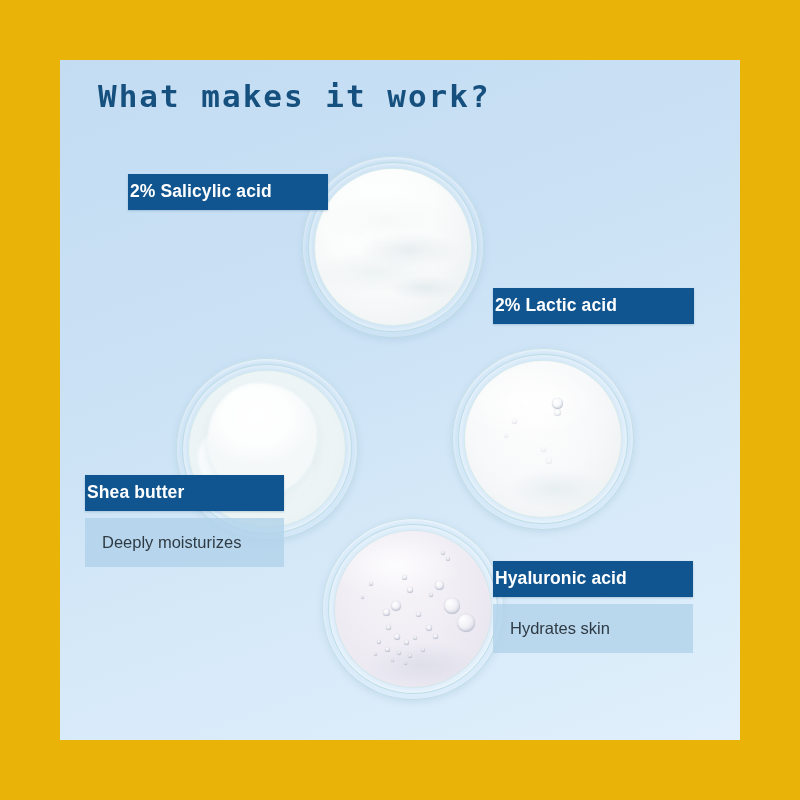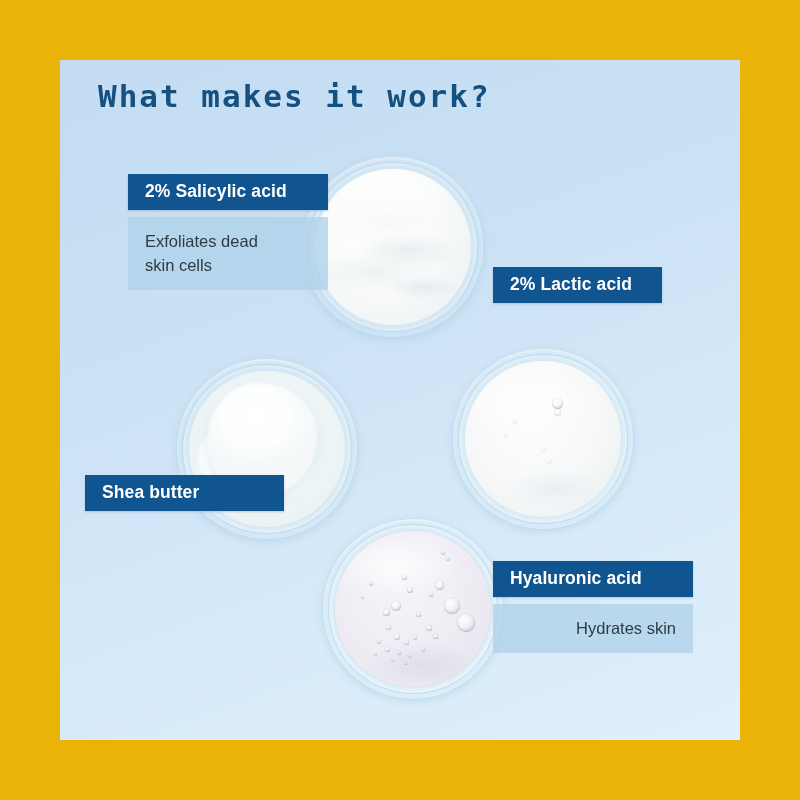--- a/index.html
+++ b/index.html
@@ -152,49 +152,49 @@
   }
 
   
   .label-group{ position:absolute; }
   .tag{
     background:#10558f;
     color:#ffffff;
     font-size:17.5px;
     font-weight:700;
     letter-spacing:.1px;
-    padding:7px 17px 8px 17px;
+    padding:7px 17px 8px 2px;
     display:inline-block;
     white-space:nowrap;
     box-shadow:0 1px 2px rgba(40,90,130,.25);
   }
   .desc{
     background:rgba(176,210,234,.80);
     color:#2f3b44;
     font-size:16.5px;
     line-height:24px;
     padding:12px 17px 13px 17px;
     white-space:pre-line;
   }
 
   #lbl-salicylic{ left:128px; top:174px; width:200px; }
   #lbl-salicylic .tag{ width:200px; }
   #lbl-salicylic .desc{ width:200px; margin-top:7px; }
 
   #lbl-lactic{ left:493px; top:267px; width:201px; }
-  #lbl-lactic .tag{ width:169px; }
+  #lbl-lactic .tag{ width:201px;margin-top:21px; }
   #lbl-lactic .desc{ width:201px; margin-top:7px; }
 
   #lbl-shea{ left:85px; top:475px; width:210px; }
   #lbl-shea .tag{ width:199px; }
   #lbl-shea .desc{ width:199px; margin-top:7px; }
 
   #lbl-hyaluronic{ left:493px; top:561px; width:212px; }
   #lbl-hyaluronic .tag{ width:200px; }
-  #lbl-hyaluronic .desc{ width:200px; margin-top:7px;text-align:right; }
+  #lbl-hyaluronic .desc{ width:200px; margin-top:7px; }
 
   .z-top{ z-index:5; }
 </style>
 </head>
 <body>
 
 <div id="canvas">
 
   <div class="panel"></div>
 
@@ -262,30 +262,29 @@
       <div class="bubble" style="left:60%;top:40%;width:4px;height:4px;"></div>
       <div class="bubble" style="left:17%;top:42%;width:3px;height:3px;"></div>
       <div class="bubble" style="left:68%;top:13%;width:4px;height:4px;"></div>
     </div>
     <div class="ring2"></div>
     <div class="rim"></div>
   </div>
 
   <div class="label-group z-top" id="lbl-salicylic">
     <div class="tag">2% Salicylic acid</div>
-    <div class="desc">Exfoliates dead
-skin cells</div>
   </div>
 
   <div class="label-group z-top" id="lbl-lactic">
     <div class="tag">2% Lactic acid</div>
   </div>
 
   <div class="label-group z-top" id="lbl-shea">
     <div class="tag">Shea butter</div>
+    <div class="desc">Deeply moisturizes</div>
   </div>
 
   <div class="label-group z-top" id="lbl-hyaluronic">
     <div class="tag">Hyaluronic acid</div>
     <div class="desc">Hydrates skin</div>
   </div>
 
 </div>
 
 </body></html>

